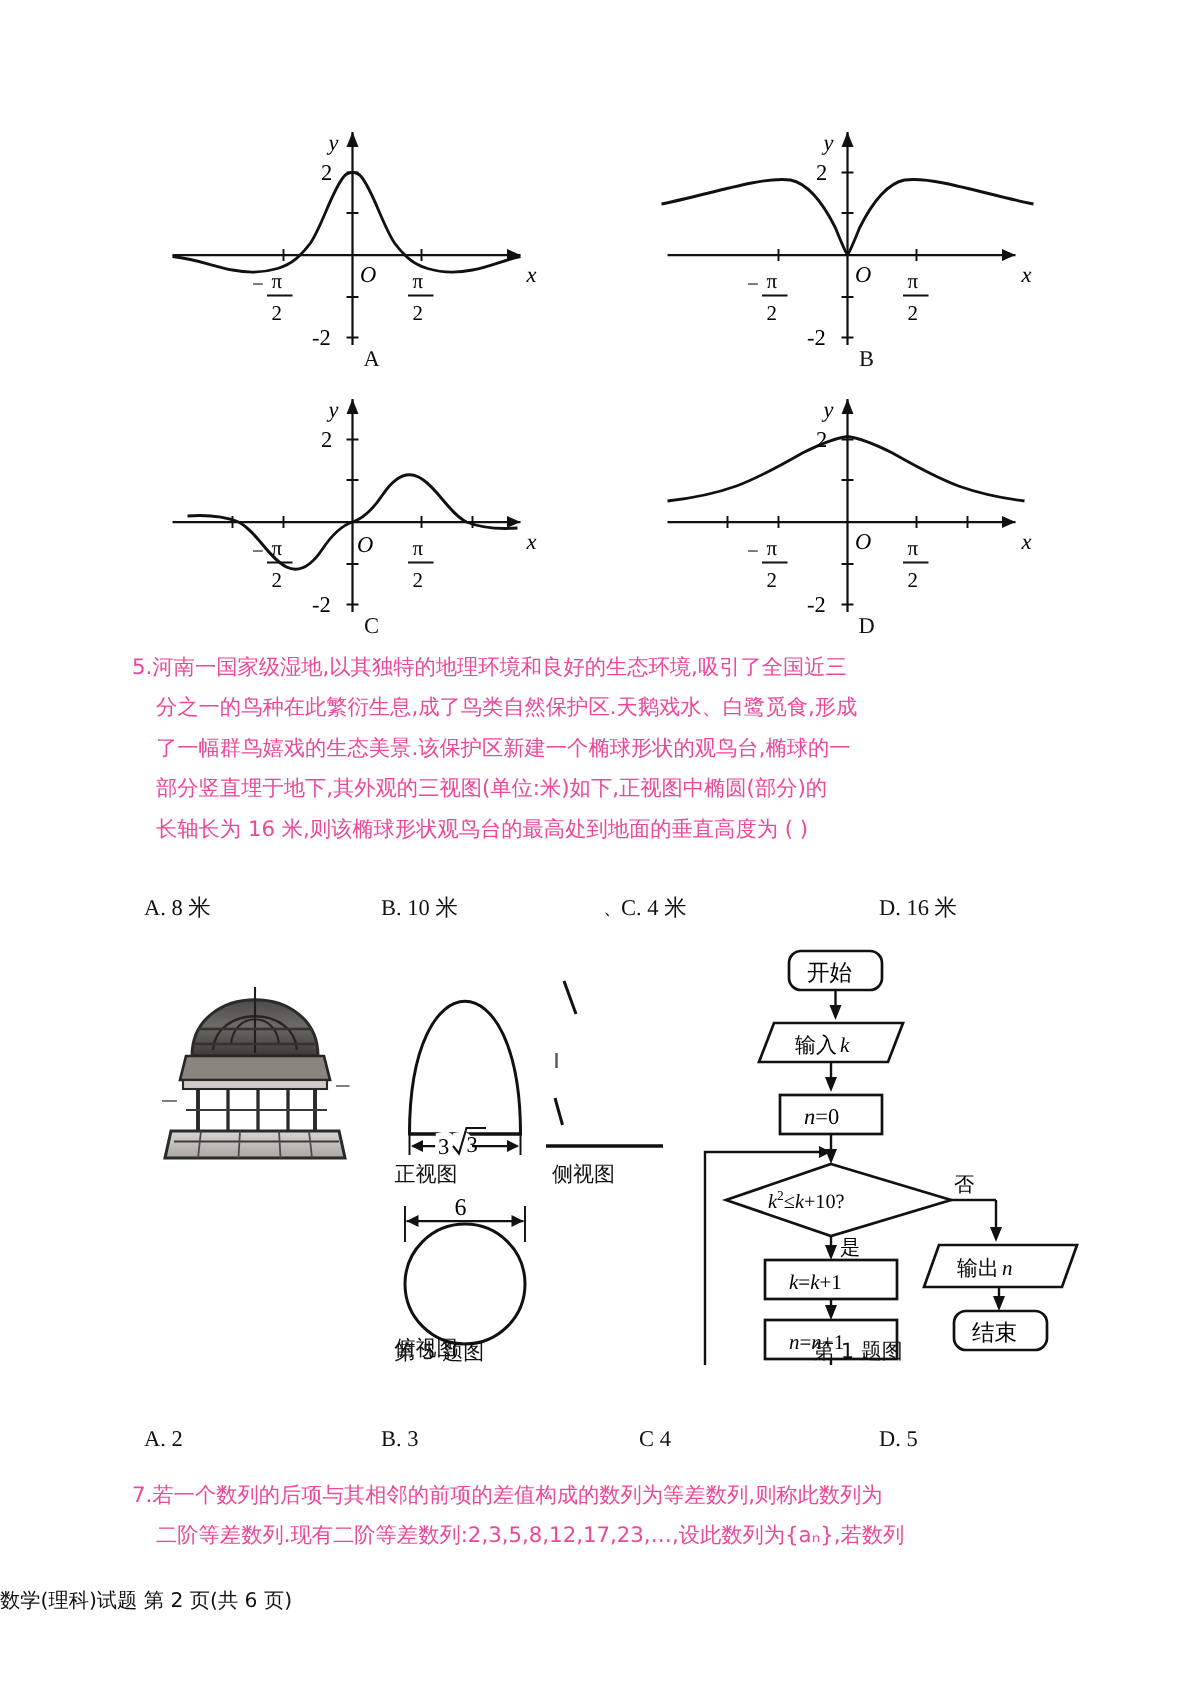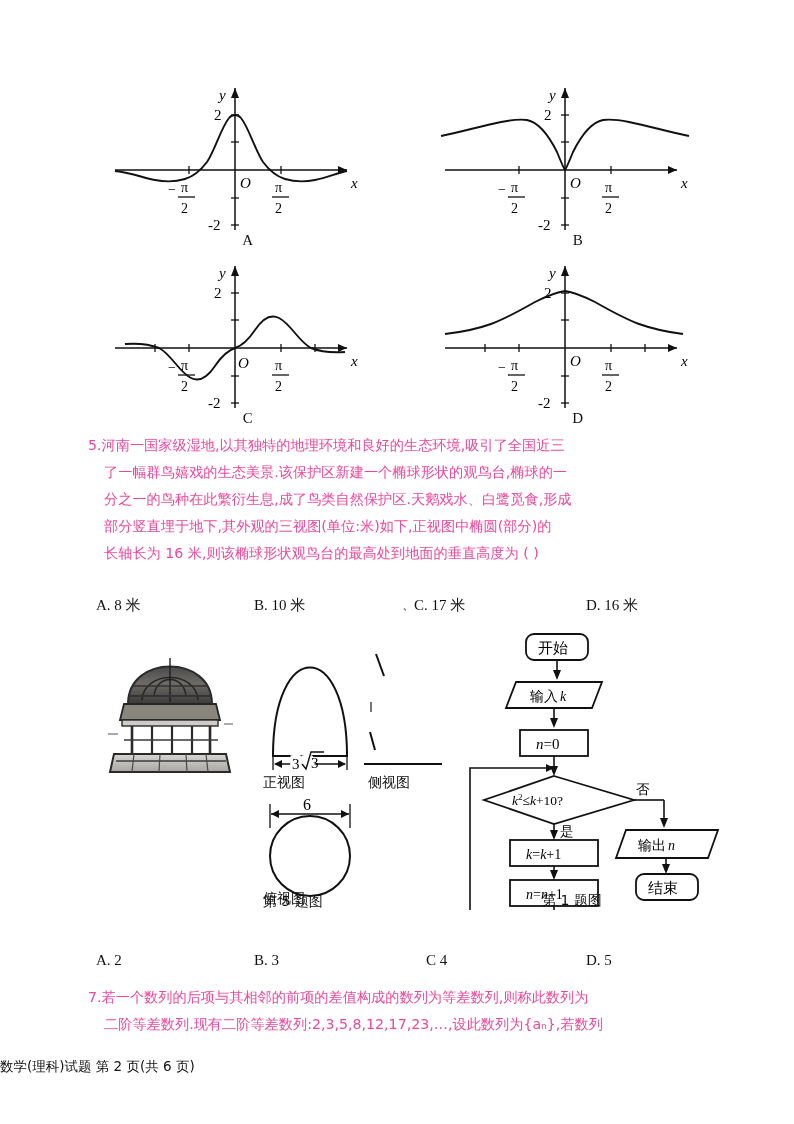--- a/index.html
+++ b/index.html
@@ -300,31 +300,31 @@
         <text x="190" y="143" font-size="14">2</text>
       </svg>
       <div class="graph-label">D</div>
     </div>
   </div>
 
   <div class="qtext q5">
     <div class="line">
       <span>5.</span><span>河南一国家级湿地,以其独特的地理环境和良好的生态环境,吸引了全国近三</span>
     </div>
+    <div class="line indent">分之一的鸟种在此繁衍生息,成了鸟类自然保护区.天鹅戏水、白鹭觅食,形成</div>
     <div class="line indent">了一幅群鸟嬉戏的生态美景.该保护区新建一个椭球形状的观鸟台,椭球的一</div>
-    <div class="line indent">分之一的鸟种在此繁衍生息,成了鸟类自然保护区.天鹅戏水、白鹭觅食,形成</div>
     <div class="line indent">部分竖直埋于地下,其外观的三视图(单位:米)如下,正视图中椭圆(部分)的</div>
     <div class="line indent">长轴长为 16 米,则该椭球形状观鸟台的最高处到地面的垂直高度为   (    )</div>
   </div>
 
   <div class="opts q5opts">
     <span class="o o1">A. 8 米</span>
     <span class="o o2">B. 10 米</span>
     <span class="o tick">、</span>
-    <span class="o o3">C. 17 米</span>
+    <span class="o o3">C. 4 米</span>
     <span class="o o4">D. 16 米</span>
   </div>
 
   <div class="figures">
 
     <div class="fig-photo">
       <svg width="128" height="148" viewBox="0 0 128 148">
         <defs>
           <linearGradient id="domeg" x1="0" y1="0" x2="0" y2="1">
             <stop offset="0%" stop-color="#4a4a4a"></stop>

